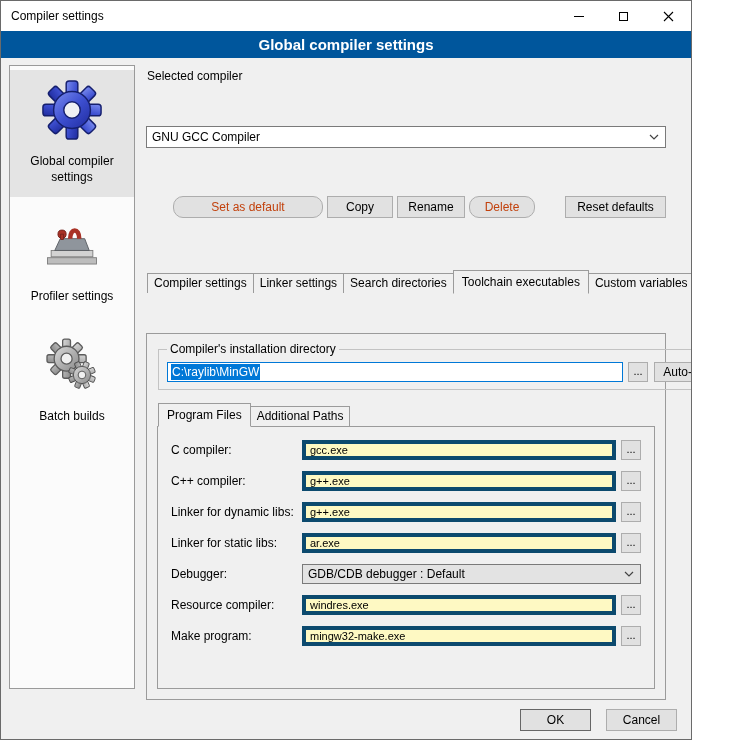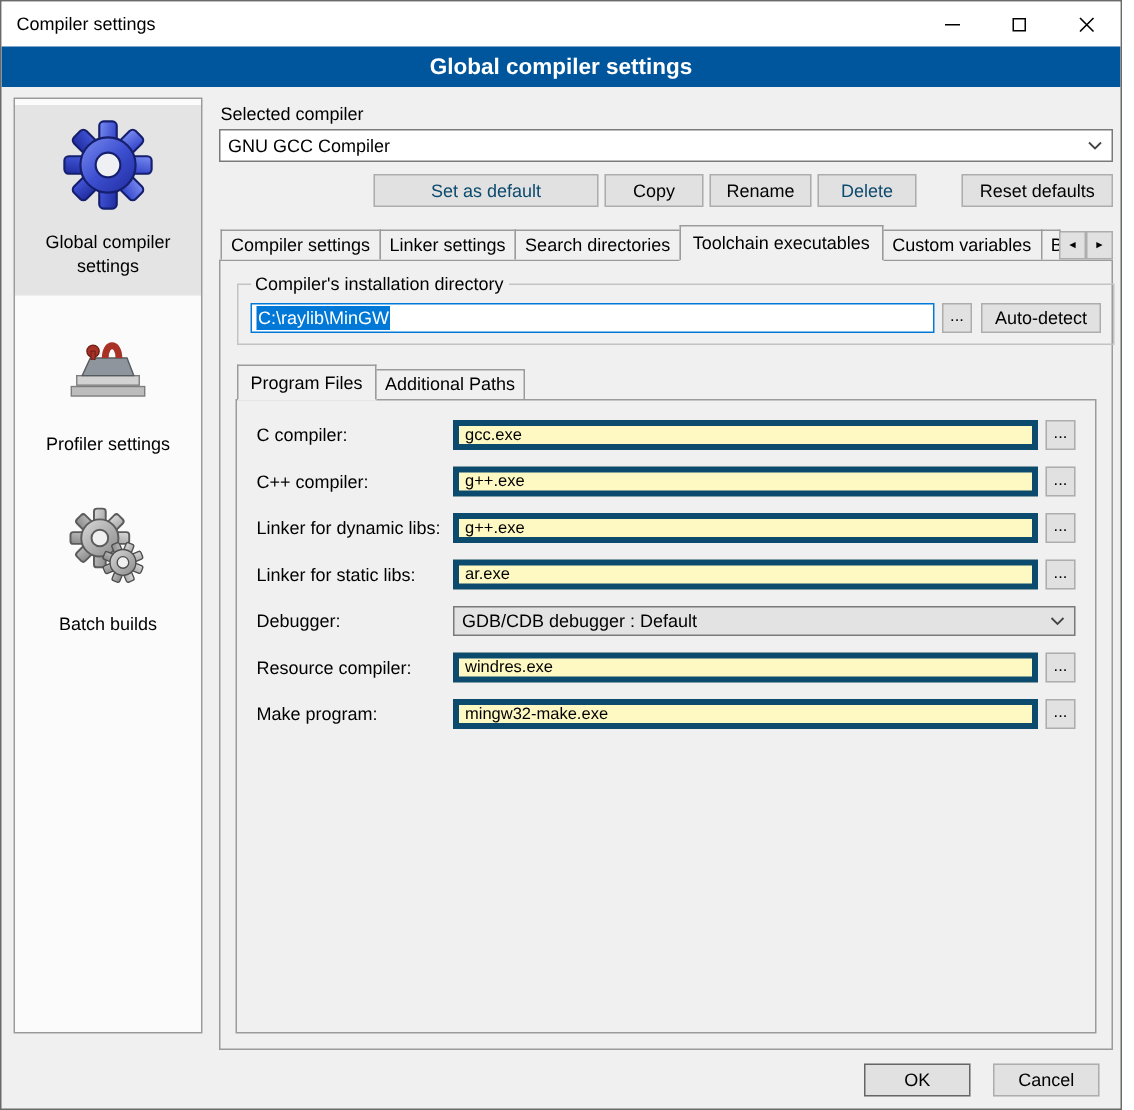--- a/index.html
+++ b/index.html
@@ -1,19 +1,19 @@
 <!DOCTYPE html>
 <html><head>
 <meta charset="utf-8">
 <style>
   * { box-sizing: border-box; margin: 0; padding: 0; }
   html,body { background:#ffffff; }
   body { font-family: "Liberation Sans", sans-serif; font-size: 12px; color:#000; }
 
-  .window { position:relative; width:748px; height:740px; background:#f0f0f0; border:1px solid #6a6a6a; overflow:hidden; }
+  .window { position:relative; width:692px; height:740px; background:#f0f0f0; border:1px solid #6a6a6a; overflow:hidden; }
 
   
   .titlebar { height:30px; background:#ffffff; display:flex; align-items:center; }
   .title-text { padding-left:10px; font-size:12px; }
   .win-controls { margin-left:auto; display:flex; height:100%; }
   .winbtn { width:45px; height:100%; display:flex; align-items:center; justify-content:center; cursor:default; }
   .glyph-min { width:10px; height:1px; background:#000; }
   .glyph-max { width:9px; height:9px; border:1px solid #000; }
 
   
@@ -23,28 +23,28 @@
   .body { position:absolute; top:57px; left:0; right:0; bottom:37px; display:flex; padding:7px 0 0 8px; }
 
   
   .sidebar { width:126px; flex:none; background:#fbfbfb; border:1px solid #9a9a9a; margin-bottom:13px; display:flex; flex-direction:column; align-items:stretch; padding-top:4px; }
   .side-item { display:flex; flex-direction:column; align-items:center; padding:8px 3px 12px; margin-bottom:8px; cursor:default; }
   .side-item.selected { background:#e4e4e4; }
   .side-item .icon-wrap { width:64px; height:64px; display:flex; align-items:center; justify-content:center; }
   .side-item .side-label { margin-top:12px; text-align:center; line-height:1.3; }
 
   
-  .main { flex:1; min-width:0; display:flex; flex-direction:column; padding:2px 5px 2px 11px; }
+  .main { flex:1; min-width:0; display:flex; flex-direction:column; padding:2px 25px 2px 11px;gap:40px; }
   .field-caption { margin:2px 0 3px 1px; }
 
   .combo { height:22px; border:1px solid #7a7a7a; background:#fff; display:flex; align-items:center; justify-content:space-between; padding:0 6px 0 5px; cursor:default;text-align:right; }
   .combo.gray { background:#e3e3e3; height:20px; }
 
   .btn { height:22px; background:#e1e1e1; border:1px solid #adadad; font-family:"Liberation Sans",sans-serif; font-size:12px; text-align:center; line-height:20px; cursor:default; }
-  .btn.disabled { color:#0c4a6e; }
+  .btn.disabled { color:#c2410c;border-radius:10px; }
   .btn-row { display:flex; margin-top:8px; justify-content:flex-end; }
   .btn-row .btn { margin-left:4px; }
   .btn-setdefault { min-width:150px; }
   .btn-copy, .btn-delete { min-width:66px; }
   .btn-rename { min-width:68px; }
   .btn-reset { min-width:101px; margin-left:30px !important; }
 
   
   .tabs { display:flex; align-items:flex-end; margin-top:12px; position:relative; z-index:2; padding-left:1px; }
   .tab { height:20px; line-height:19px; padding:0 6px; background:#f0f0f0; border:1px solid #9b9b9b; border-bottom:none; margin-right:-1px; white-space:nowrap; cursor:default; }

